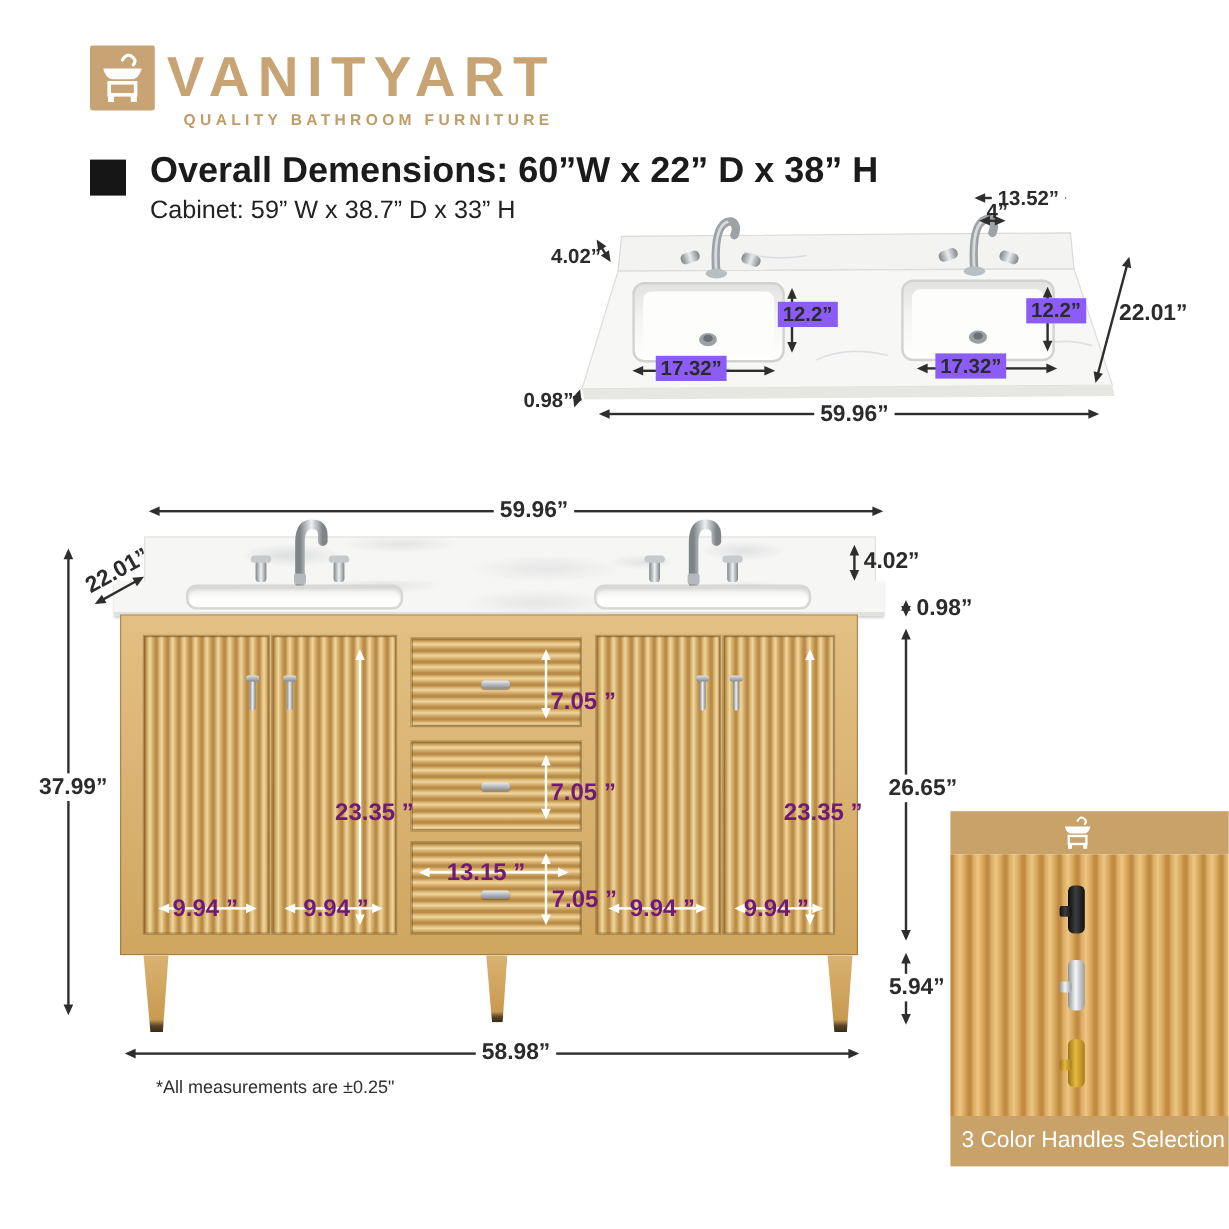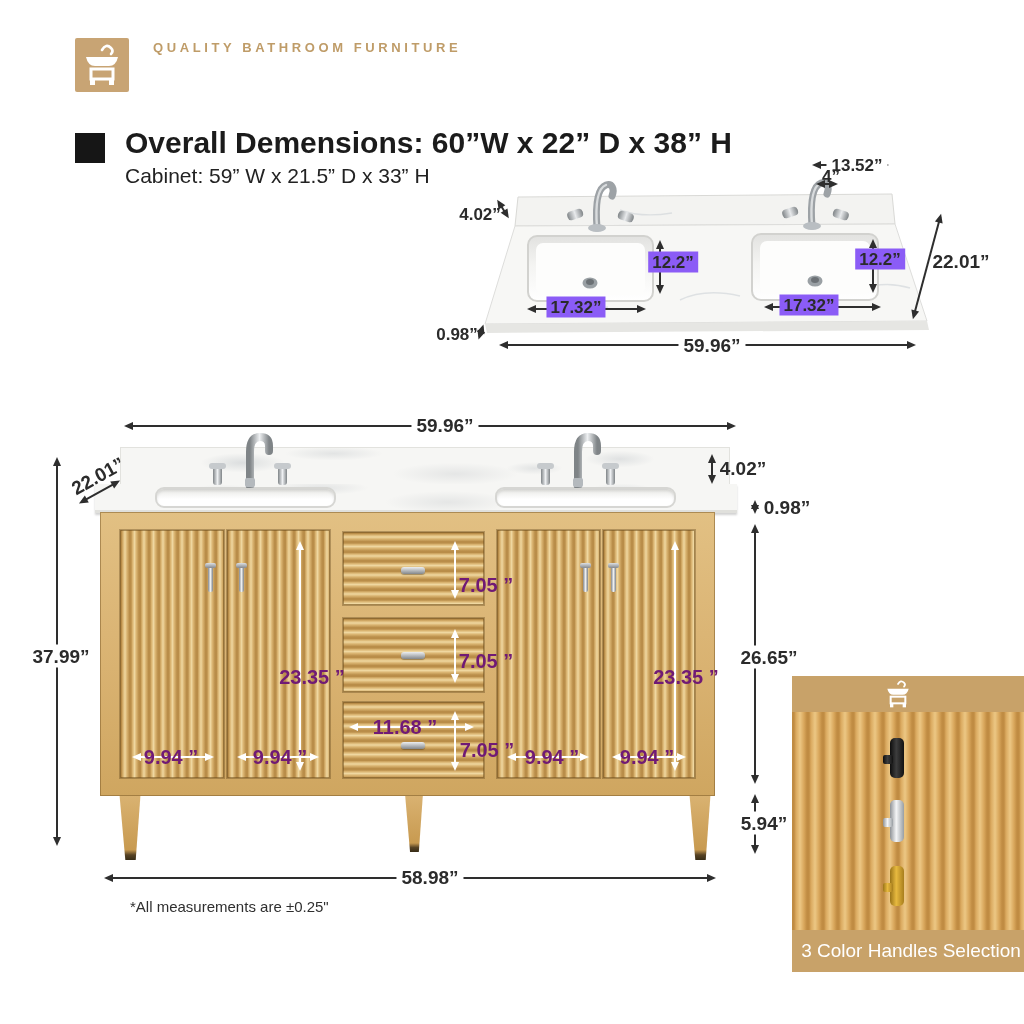--- a/index.html
+++ b/index.html
@@ -88,27 +88,28 @@
     <div class="logo-mark">
       <svg width="54" height="54" viewBox="0 0 54 54">
         <path d="M27 12 q4 -7 9 -2 q3 3 0 6" fill="none" stroke="#fff" stroke-width="2.6" stroke-linecap="round"></path>
         <path d="M11 19 h32 q-2 9 -9 9 h-14 q-7 0 -9 -9 z" fill="#fff"></path>
         <rect x="16" y="31" width="22" height="10" fill="none" stroke="#fff" stroke-width="3"></rect>
         <rect x="15" y="41" width="5" height="6" fill="#fff"></rect>
         <rect x="34" y="41" width="5" height="6" fill="#fff"></rect>
       </svg>
     </div>
     <div class="logo-texts">
+      <div class="logo-name">VANITYART</div>
       <div class="logo-tagline">QUALITY BATHROOM FURNITURE</div>
     </div>
   </div>
 
   <div class="bullet"></div>
   <div class="t-head">Overall Demensions: 60”W x 22” D x 38” H</div>
-  <div class="t-sub1">Cabinet: 59” W x 21.5” D x 33” H</div>
+  <div class="t-sub1">Cabinet: 59” W x 38.7” D x 33” H</div>
 
   <div class="abs" style="left:440px; top:140px; width:584px; height:230px;">
     <svg width="584" height="230" viewBox="0 0 584 230">
       <defs>
         <linearGradient id="sinkg" x1="0" y1="0" x2="0" y2="1">
           <stop offset="0" stop-color="#e2e2e0"></stop>
             <stop offset="0.45" stop-color="#f4f4f2"></stop>
             <stop offset="1" stop-color="#ffffff"></stop>
         </linearGradient>
         <linearGradient id="fch" x1="0" y1="0" x2="1" y2="0">
@@ -326,21 +327,21 @@
     <div class="dl big" style="left:747px; top:117px;">0.98”</div>
     <div class="dl big bg" style="left:729px; top:267px;">26.65”</div>
     <div class="dl big bg" style="left:724px; top:433px;">5.94”</div>
     <div class="dl big bg" style="left:390px; top:487px;">58.98”</div>
 
     <div class="dl w" style="left:272px; top:287px;">23.35 ”</div>
     <div class="dl w" style="left:646px; top:287px;">23.35 ”</div>
     <div class="dl w" style="left:446px; top:195px;">7.05 ”</div>
     <div class="dl w" style="left:446px; top:271px;">7.05 ”</div>
     <div class="dl w" style="left:447px; top:360px;">7.05 ”</div>
-    <div class="dl w" style="left:365px; top:337px;">11.68 ”</div>
+    <div class="dl w" style="left:365px; top:337px;">13.15 ”</div>
     <div class="dl w" style="left:131px; top:367px;">9.94 ”</div>
     <div class="dl w" style="left:240px; top:367px;">9.94 ”</div>
     <div class="dl w" style="left:512px; top:367px;">9.94 ”</div>
     <div class="dl w" style="left:607px; top:367px;">9.94 ”</div>
 
     <div class="note" style="left:90px; top:508px;">*All measurements are ±0.25"</div>
   </div>
 
   <div class="hpanel">
     <div class="band top">

